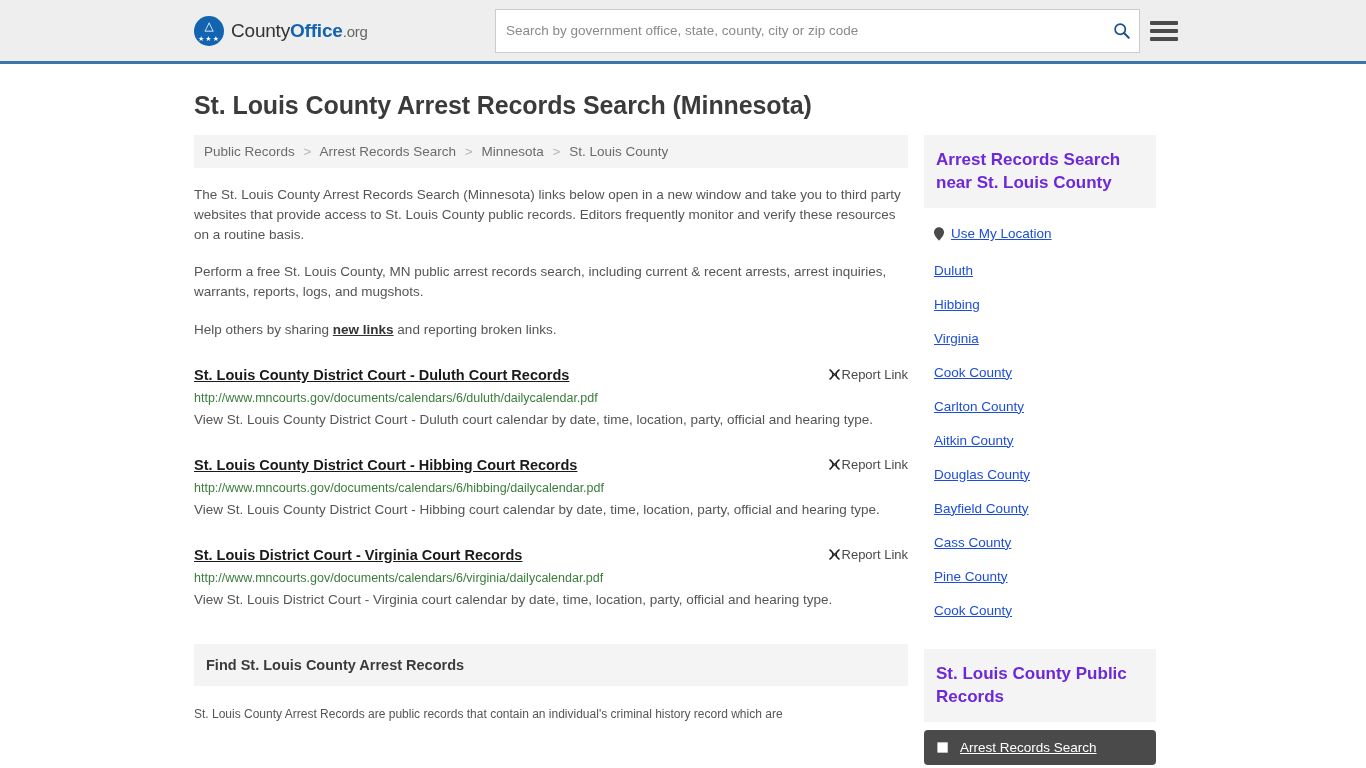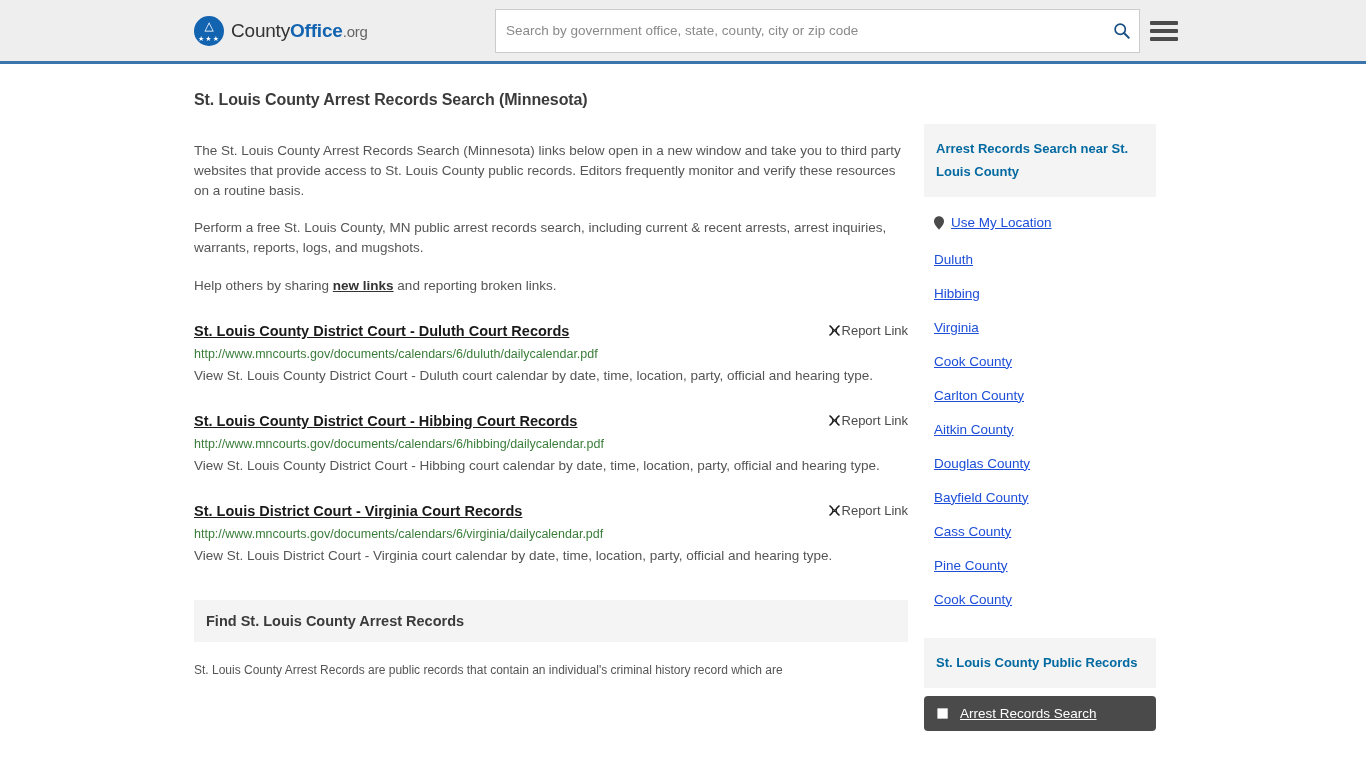--- a/index.html
+++ b/index.html
@@ -107,21 +107,21 @@
     border-radius: 1px;
   }
 
   
   .page {
     width: 1366px;
     padding: 0 194px;
     position: relative;
   }
   .page-title {
-    font-size: 16px;
+    font-size: 25px;
     font-weight: bold;
     color: #3b3b3b;
     margin: 27px 0 0 0;
     letter-spacing: -0.1px;
   }
   .cols {
     display: flex;
     gap: 16px;
     margin-top: 15px;
     align-items: flex-start;
@@ -213,23 +213,23 @@
     font-size: 12px;
     color: #555555;
     line-height: 21px;
     margin-top: 18px;
   }
 
   
   .side-box-head {
     background: #f4f4f4;
     padding: 13px 12px 14px 12px;
-    font-size: 13px;
+    font-size: 17px;
     font-weight: bold;
-    color: #0369a1;
+    color: #6d28d9;
     line-height: 23px;
   }
   .side-links { padding: 0; margin: 0; list-style: none; }
   .side-links li { margin-top: 16px; }
   .side-links li:first-child { margin-top: 18px; }
   .side-link {
     font-size: 13.5px;
     color: #1d4ed8;
     text-decoration: underline;
     cursor: pointer;
@@ -291,20 +291,29 @@
 </div>
 
 <div class="page">
 
   <h1 class="page-title">St. Louis County Arrest Records Search (Minnesota)</h1>
 
   <div class="cols">
 
     <div class="main-col">
 
+      <div class="breadcrumb">
+        <a>Public Records</a>
+        <span class="sep">&gt;</span>
+        <a>Arrest Records Search</a>
+        <span class="sep">&gt;</span>
+        <a>Minnesota</a>
+        <span class="sep">&gt;</span>
+        <a>St. Louis County</a>
+      </div>
 
       <div class="intro">
         <p>The St. Louis County Arrest Records Search (Minnesota) links below open in a new window and take you to third party websites that provide access to St. Louis County public records. Editors frequently monitor and verify these resources on a routine basis.</p>
         <p>Perform a free St. Louis County, MN public arrest records search, including current &amp; recent arrests, arrest inquiries, warrants, reports, logs, and mugshots.</p>
         <p class="p-last"><span>Help others by sharing </span><a class="inline-link">new links</a><span> and reporting broken links.</span></p>
       </div>
 
       <div class="result">
         <div class="result-head">
           <a class="result-title">St. Louis County District Court - Duluth Court Records</a>

